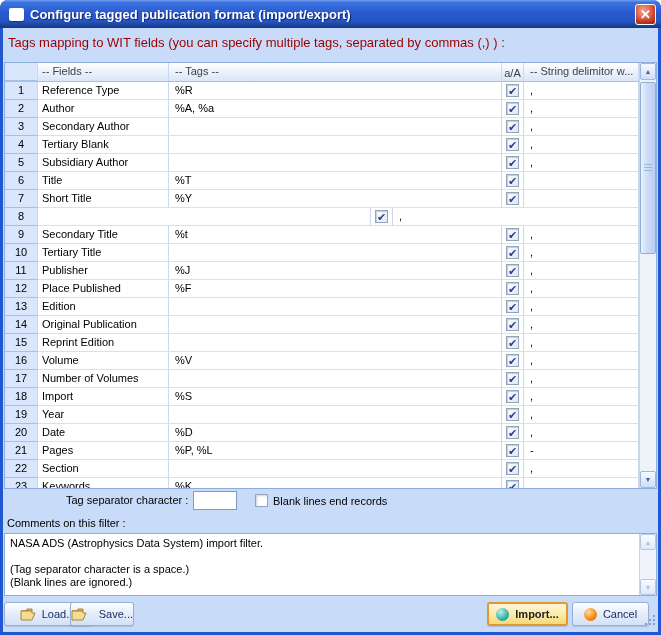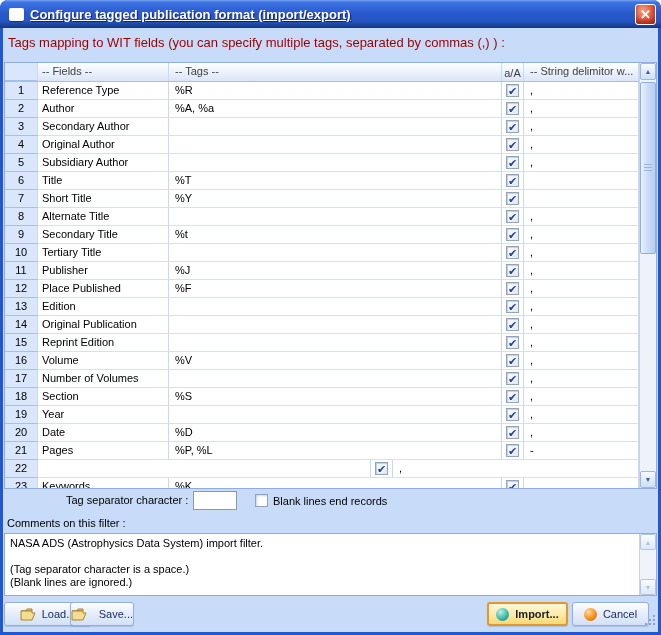--- a/index.html
+++ b/index.html
@@ -2,21 +2,21 @@
 <html><head>
 <meta charset="utf-8">
 <style>
   html,body{margin:0;padding:0;background:#fff;}
   *{box-sizing:border-box;font-family:"Liberation Sans",sans-serif;}
   .window{position:relative;width:661px;height:635px;background:#2157d0;border-radius:8px 8px 0 0;overflow:hidden;}
   .titlebar{position:absolute;top:0;left:0;right:0;height:28px;border-radius:7px 7px 0 0;
     background:linear-gradient(180deg,#7ba2f0 0%,#3c74e3 8%,#2a5ace 45%,#2456c4 75%,#16377f 100%);
     display:flex;align-items:center;padding:0 5px;}
   .win-icon{width:15px;height:13px;background:#fff;border-radius:2px;margin:0 6px 0 4px;box-shadow:0 1px 1px rgba(0,0,50,.4);}
-  .title-text{color:#fff;font-size:13px;font-weight:bold;text-shadow:1px 1px 1px rgba(0,0,60,.6);flex:1;white-space:nowrap;overflow:hidden;text-decoration:underline;}
+  .title-text{color:#fff;font-size:13px;font-weight:bold;text-shadow:1px 1px 1px rgba(0,0,60,.6);flex:1;white-space:nowrap;overflow:hidden;}
   .close-btn{width:21px;height:21px;border-radius:3px;border:1px solid #fff;
     background:radial-gradient(circle at 35% 30%,#f5a088,#e0563a 55%,#c03a1d);
     color:#fff;font-size:13px;font-weight:bold;display:flex;align-items:center;justify-content:center;
     line-height:1;box-shadow:inset 0 -3px 4px rgba(120,10,0,.5);cursor:pointer;}
   .body{position:absolute;top:28px;left:3px;right:3px;bottom:3px;background:#c8dbf8;}
   .subtitle{position:absolute;top:7px;left:5px;font-size:13px;color:#9b0000;}
 
   
   .grid{position:absolute;left:1px;top:34px;width:653px;height:427px;background:#fff;border:1px solid #8fadda;overflow:hidden;}
   .grid-inner{position:absolute;left:0;top:0;right:17px;bottom:0;overflow:hidden;}
@@ -116,21 +116,21 @@
               <div class="c-num">3</div>
               <div class="c-field">Secondary Author</div>
               <div class="c-tags"></div>
               <div class="c-aa">
                 <div class="cb">✔</div>
               </div>
               <div class="c-delim">,</div>
             </div>
             <div class="trow">
               <div class="c-num">4</div>
-              <div class="c-field">Original Author</div>
+              <div class="c-field">Tertiary Blank</div>
               <div class="c-tags"></div>
               <div class="c-aa">
                 <div class="cb">✔</div>
               </div>
               <div class="c-delim">,</div>
             </div>
             <div class="trow">
               <div class="c-num">5</div>
               <div class="c-field">Subsidiary Author</div>
               <div class="c-tags"></div>
@@ -152,21 +152,20 @@
               <div class="c-num">7</div>
               <div class="c-field">Short Title</div>
               <div class="c-tags">%Y</div>
               <div class="c-aa">
                 <div class="cb">✔</div>
               </div>
               <div class="c-delim"></div>
             </div>
             <div class="trow">
               <div class="c-num">8</div>
-              <div class="c-field">Alternate Title</div>
               <div class="c-tags"></div>
               <div class="c-aa">
                 <div class="cb">✔</div>
               </div>
               <div class="c-delim">,</div>
             </div>
             <div class="trow">
               <div class="c-num">9</div>
               <div class="c-field">Secondary Title</div>
               <div class="c-tags">%t</div>
@@ -242,21 +241,21 @@
               <div class="c-num">17</div>
               <div class="c-field">Number of Volumes</div>
               <div class="c-tags"></div>
               <div class="c-aa">
                 <div class="cb">✔</div>
               </div>
               <div class="c-delim">,</div>
             </div>
             <div class="trow">
               <div class="c-num">18</div>
-              <div class="c-field">Section</div>
+              <div class="c-field">Import</div>
               <div class="c-tags">%S</div>
               <div class="c-aa">
                 <div class="cb">✔</div>
               </div>
               <div class="c-delim">,</div>
             </div>
             <div class="trow">
               <div class="c-num">19</div>
               <div class="c-field">Year</div>
               <div class="c-tags"></div>
@@ -278,20 +277,21 @@
               <div class="c-num">21</div>
               <div class="c-field">Pages</div>
               <div class="c-tags">%P, %L</div>
               <div class="c-aa">
                 <div class="cb">✔</div>
               </div>
               <div class="c-delim">-</div>
             </div>
             <div class="trow">
               <div class="c-num">22</div>
+              <div class="c-field">Section</div>
               <div class="c-tags"></div>
               <div class="c-aa">
                 <div class="cb">✔</div>
               </div>
               <div class="c-delim">,</div>
             </div>
             <div class="trow">
               <div class="c-num">23</div>
               <div class="c-field">Keywords</div>
               <div class="c-tags">%K</div>

